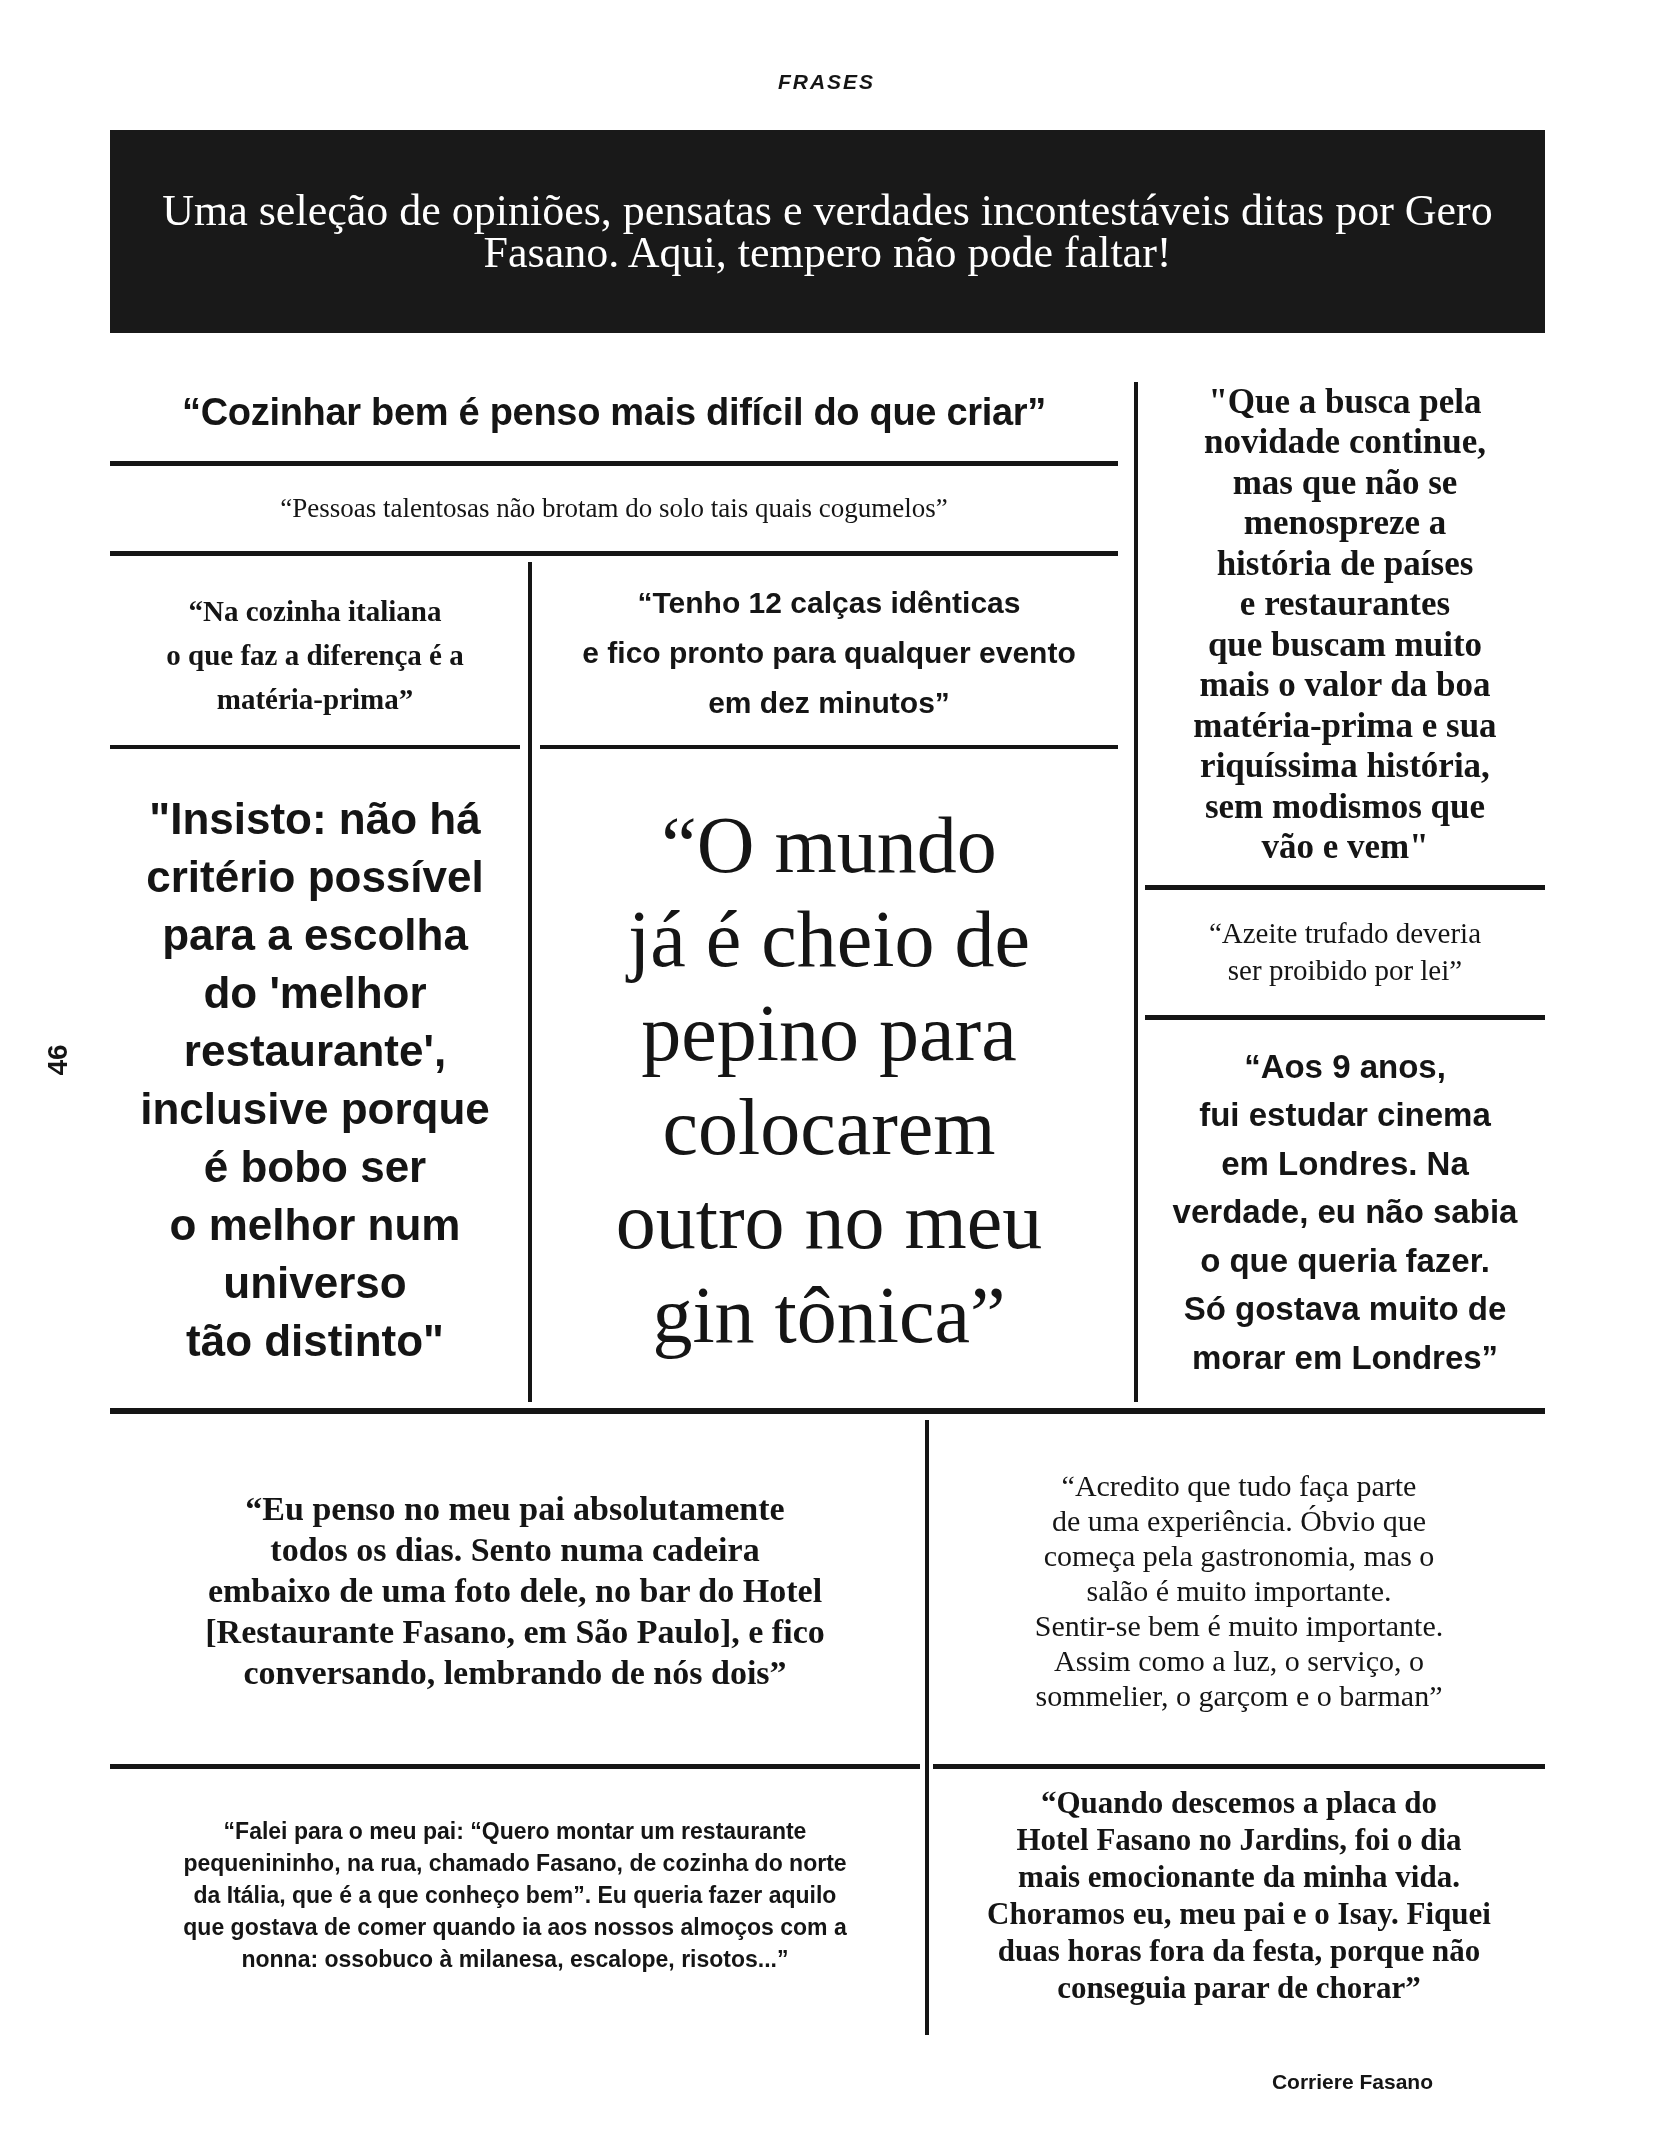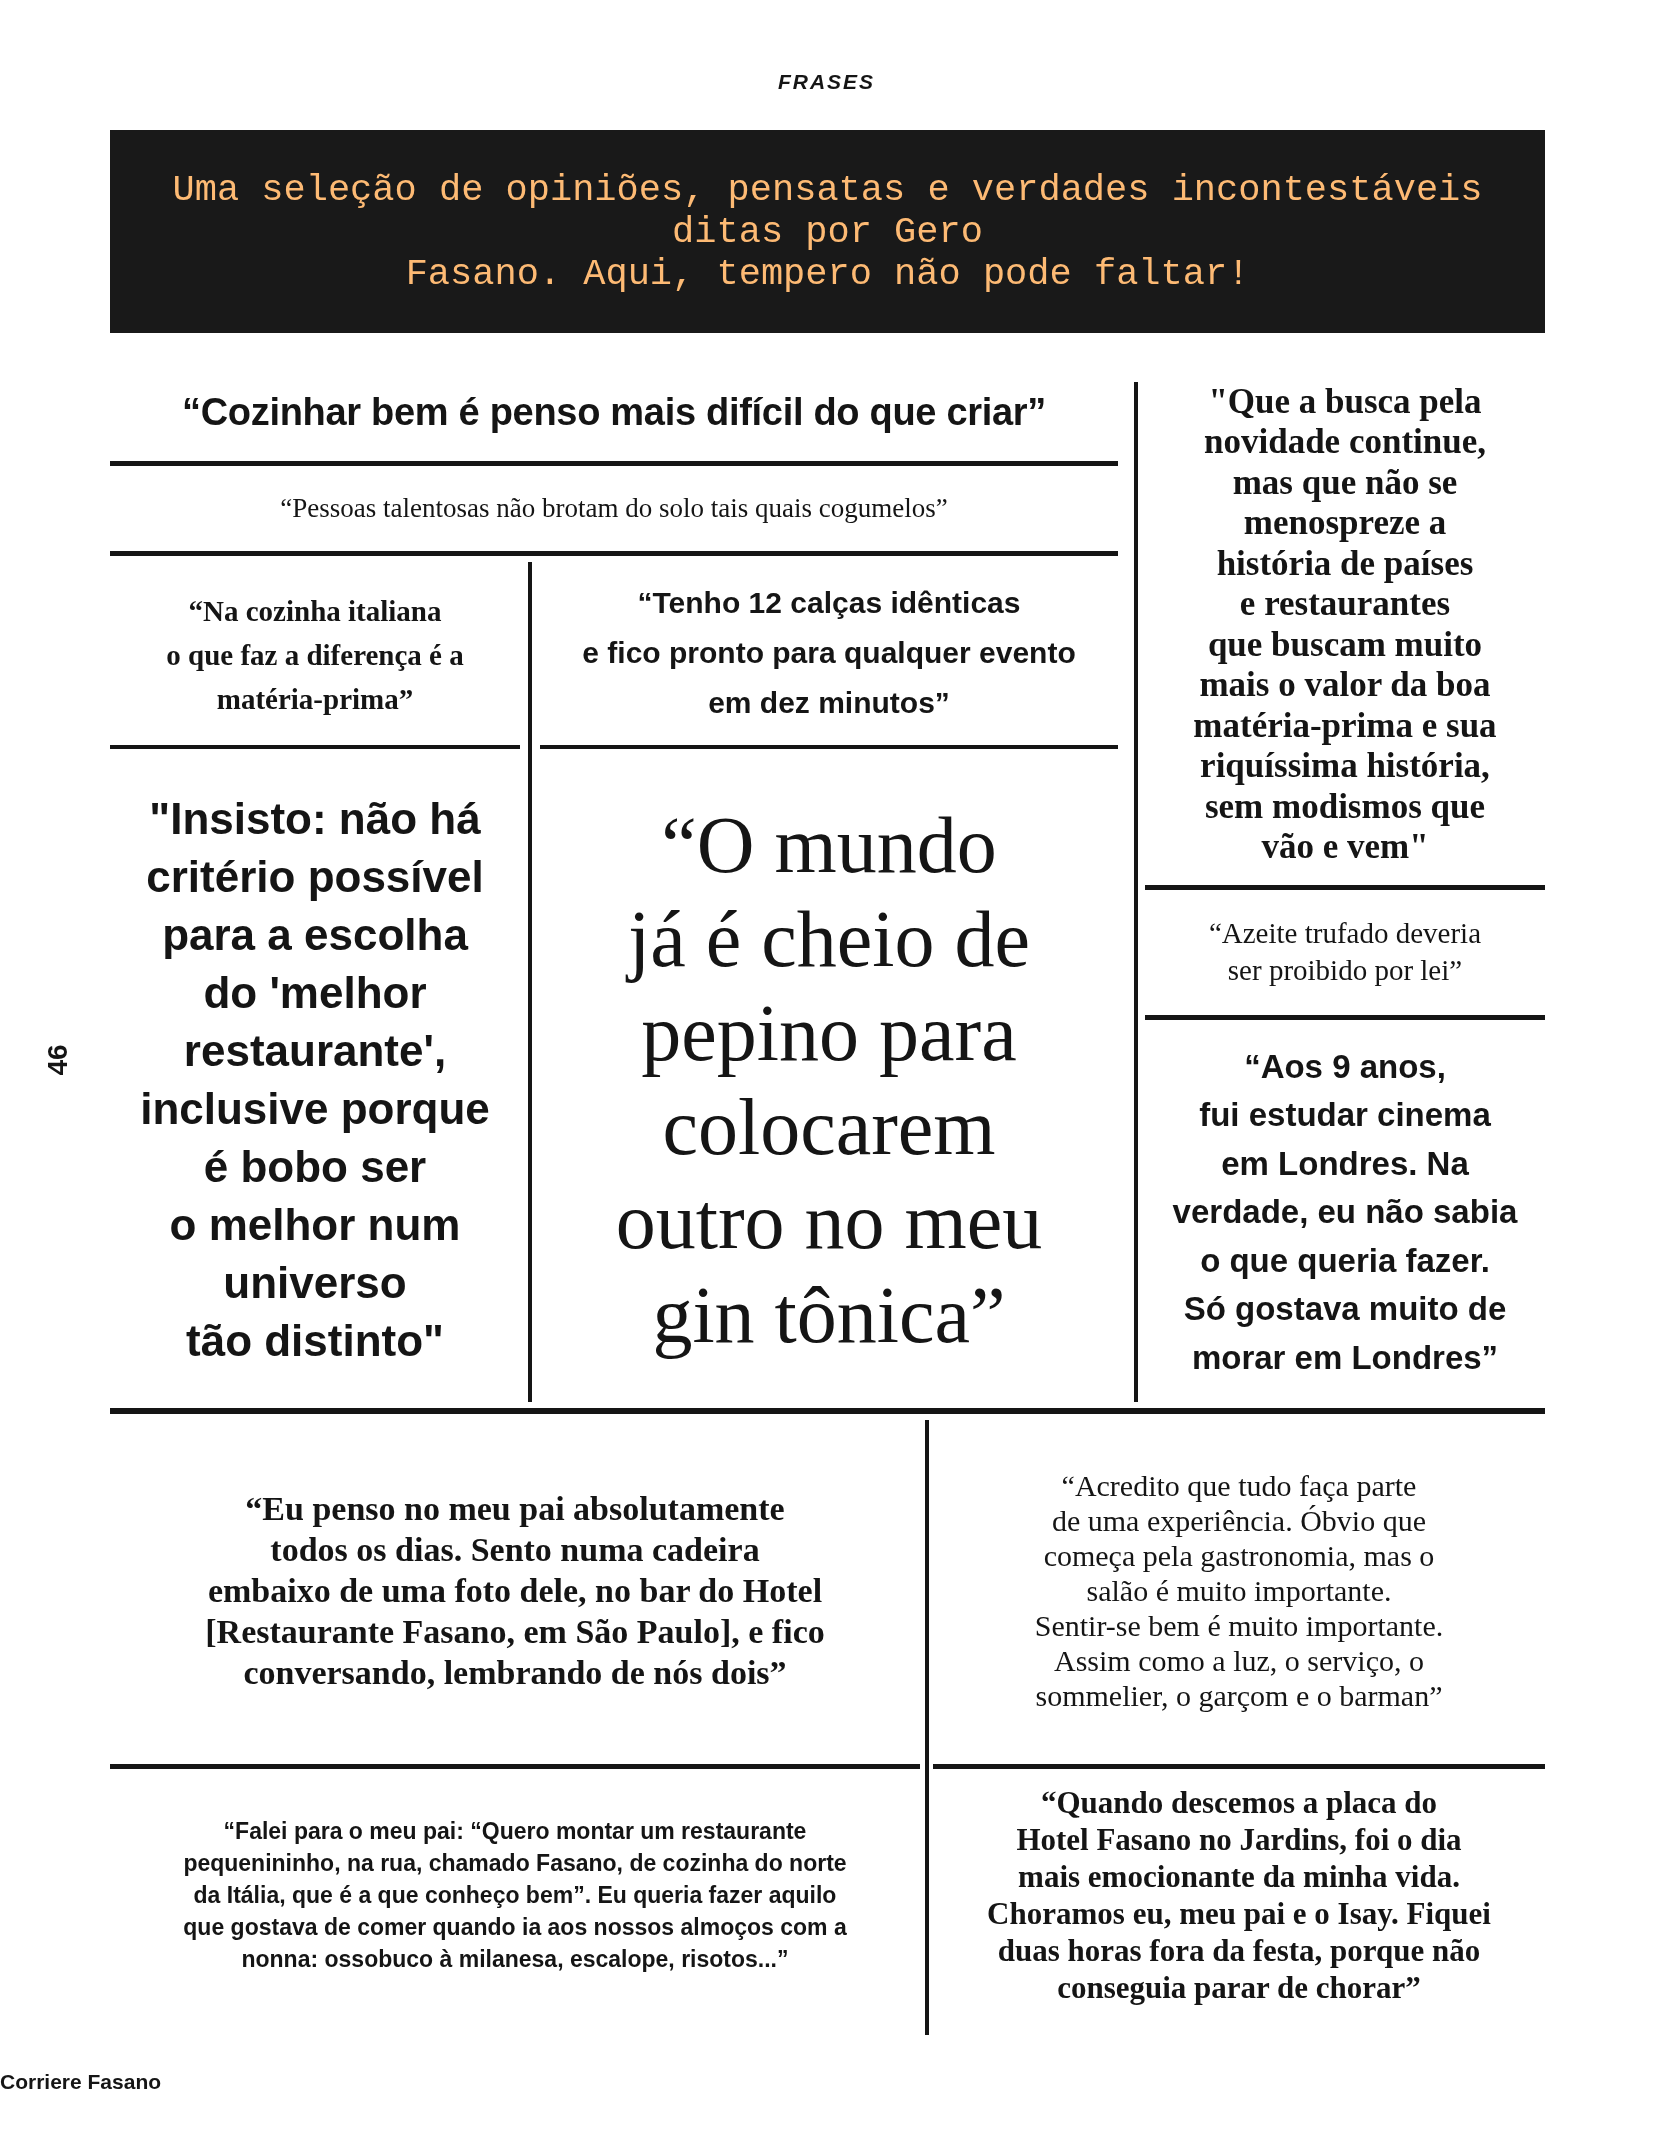--- a/index.html
+++ b/index.html
@@ -6,38 +6,38 @@
   body { width: 1653px; height: 2149px; position: relative; overflow: hidden; color: #151515; }
   .abs { position: absolute; }
   .sans { font-family: "Liberation Sans", "DejaVu Sans", sans-serif; }
   .serif { font-family: "Liberation Serif", "DejaVu Serif", serif; }
   .rule { position: absolute; background: #151515; }
   .block { position: absolute; display: flex; align-items: center; justify-content: center; text-align: center; }
   .block > div { white-space: pre-line; }
 
   #section-label { left: 0; width: 1653px; top: 70px; text-align: center; font-size: 21px; font-weight: bold; font-style: italic; letter-spacing: 2px; }
   #intro-box { left: 110px; top: 130px; width: 1435px; height: 203px; background: #191919; }
-  #intro-text { color: #fdba74; font-size: 37px; line-height: 42px; font-family: Liberation Mono, monospace; }
+  #intro-text { color: #ffffff; font-size: 44px; line-height: 42px; }
 
   #q1 > div { font-size: 38px; font-weight: bold; letter-spacing: -0.3px; }
   #q2 > div { font-size: 27px; }
   #q3 > div { font-size: 29px; font-weight: bold; line-height: 44px; }
   #q4 > div { font-size: 30px; font-weight: bold; line-height: 50px; }
   #q5 > div { font-size: 44px; font-weight: bold; line-height: 58px; }
   #q6 > div { font-size: 80px; line-height: 94px; }
   #q7 > div { font-size: 35px; font-weight: bold; line-height: 40.5px; }
   #q8 > div { font-size: 29px; line-height: 37px; }
   #q9 > div { font-size: 33px; font-weight: bold; line-height: 48.5px; }
   #q10 > div { font-size: 34px; font-weight: bold; line-height: 41px; text-align: center; }
   #q11 > div { font-size: 30px; line-height: 35px; }
   #q12 > div { font-size: 23px; font-weight: bold; line-height: 32px; }
   #q13 > div { font-size: 31px; font-weight: bold; line-height: 37px; }
 
   #page-number { left: 30px; top: 1040px; width: 56px; height: 40px; font-size: 28px; font-weight: bold; transform: rotate(-90deg); text-align: center; line-height: 40px; }
-  #footer { left: 0; width: 1433px; top: 2070px; text-align: left; font-size: 21px; font-weight: bold; }
+  #footer { left: 0; width: 1433px; top: 2070px; text-align: right; font-size: 21px; font-weight: bold; }
 </style>
 </head>
 <body>
 
 <div id="section-label" class="abs sans">FRASES</div>
 
 <div id="intro-box" class="block">
   <div id="intro-text" class="serif">Uma seleção de opiniões, pensatas e verdades incontestáveis ditas por Gero
 Fasano. Aqui, tempero não pode faltar!</div>
 </div>

